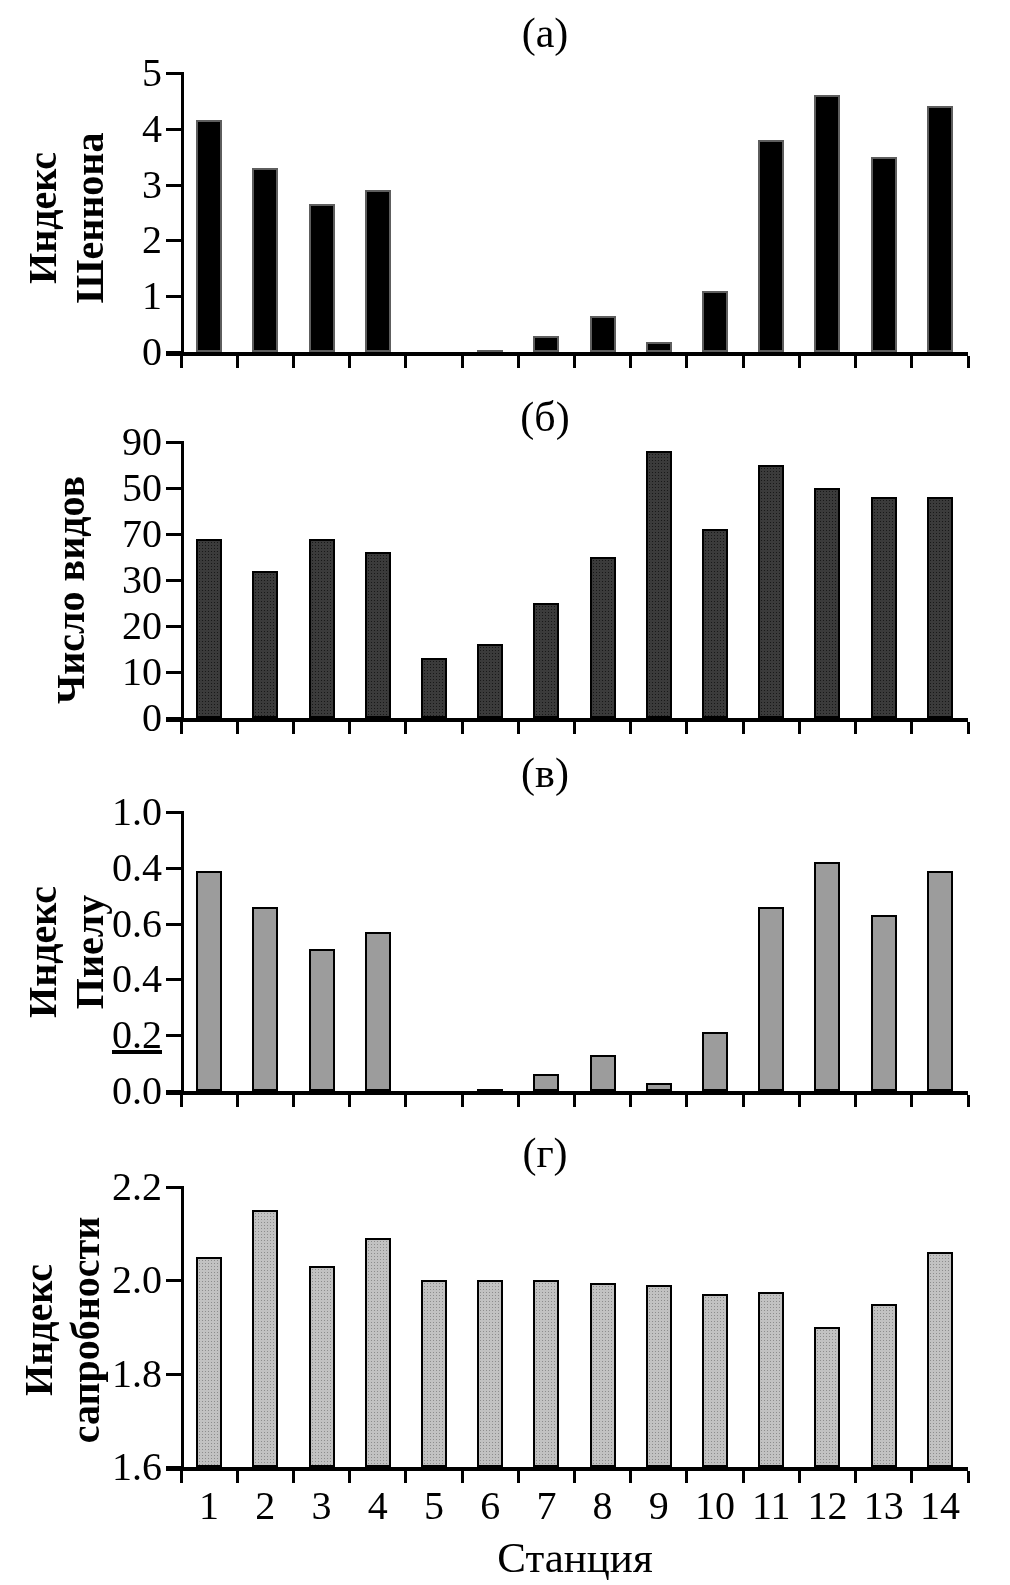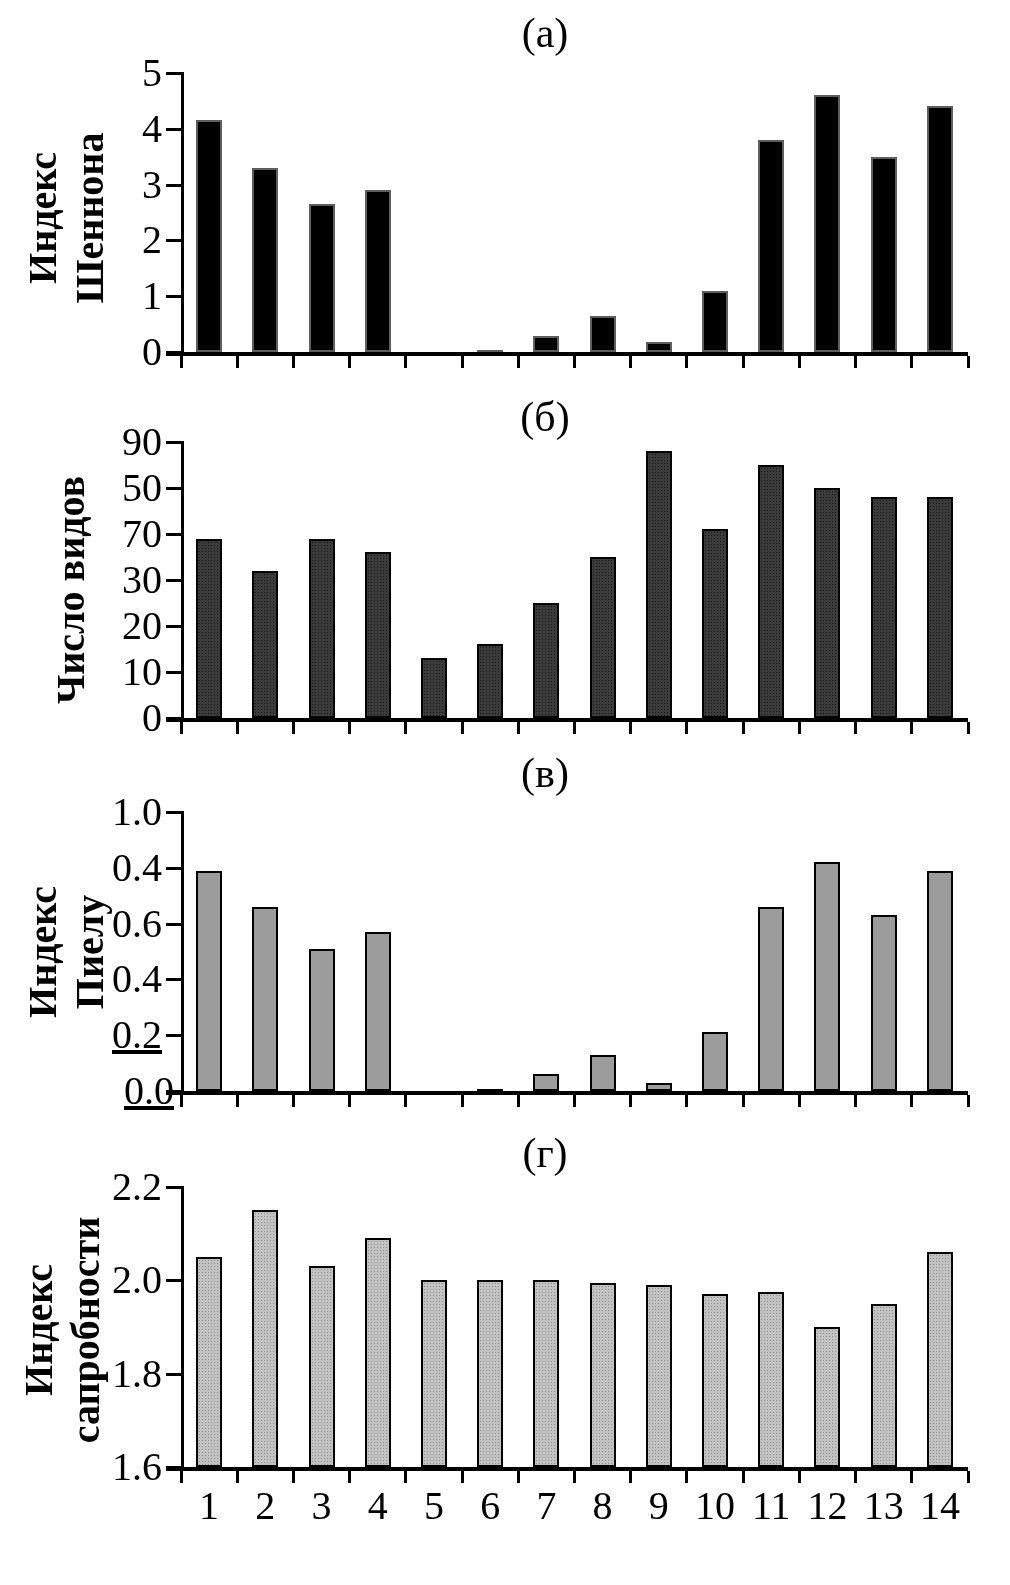--- a/index.html
+++ b/index.html
@@ -193,21 +193,21 @@
     <div class="panel-title" style="left: 545px; top: 748px;">(в)</div>
     <div class="ylabel-anchor" style="left: 66px; top: 952px;">
       <div class="ylabel-rot">
         <div>Индекс</div>
         <div>Пиелу</div>
       </div>
     </div>
     <div class="axis-y" style="left: 181px; top: 811px; height: 284px;"></div>
     <div class="axis-x" style="left: 166px; top: 1091px; width: 802px;"></div>
     <div class="ytick" style="left: 166px; top: 1090px;"></div>
-    <div class="ytick-label" style="left: 82px; top: 1069px; text-decoration: underline;">0.0</div>
+    <div class="ytick-label" style="left: 70px; top: 1069px;">0.0</div>
     <div class="ytick" style="left: 166px; top: 1034.2px;"></div>
     <div class="ytick-label" style="left: 70px; top: 1013.2px; text-decoration: underline;">0.2</div>
     <div class="ytick" style="left: 166px; top: 978.4px;"></div>
     <div class="ytick-label" style="left: 70px; top: 957.4px;">0.4</div>
     <div class="ytick" style="left: 166px; top: 922.6px;"></div>
     <div class="ytick-label" style="left: 70px; top: 901.6px;">0.6</div>
     <div class="ytick" style="left: 166px; top: 866.8px;"></div>
     <div class="ytick-label" style="left: 70px; top: 845.8px;">0.4</div>
     <div class="ytick" style="left: 166px; top: 811px;"></div>
     <div class="ytick-label" style="left: 70px; top: 790px;">1.0</div>
@@ -292,13 +292,14 @@
     <div class="xtick-label" style="left: 433.964px; top: 1484px;">5</div>
     <div class="xtick-label" style="left: 490.179px; top: 1484px;">6</div>
     <div class="xtick-label" style="left: 546.393px; top: 1484px;">7</div>
     <div class="xtick-label" style="left: 602.607px; top: 1484px;">8</div>
     <div class="xtick-label" style="left: 658.821px; top: 1484px;">9</div>
     <div class="xtick-label" style="left: 715.036px; top: 1484px;">10</div>
     <div class="xtick-label" style="left: 771.25px; top: 1484px;">11</div>
     <div class="xtick-label" style="left: 827.464px; top: 1484px;">12</div>
     <div class="xtick-label" style="left: 883.679px; top: 1484px;">13</div>
     <div class="xtick-label" style="left: 939.893px; top: 1484px;">14</div>
+    <div class="xaxis-title" style="left: 575px; top: 1533px;">Станция</div>
   </div>
 
 </body></html>

